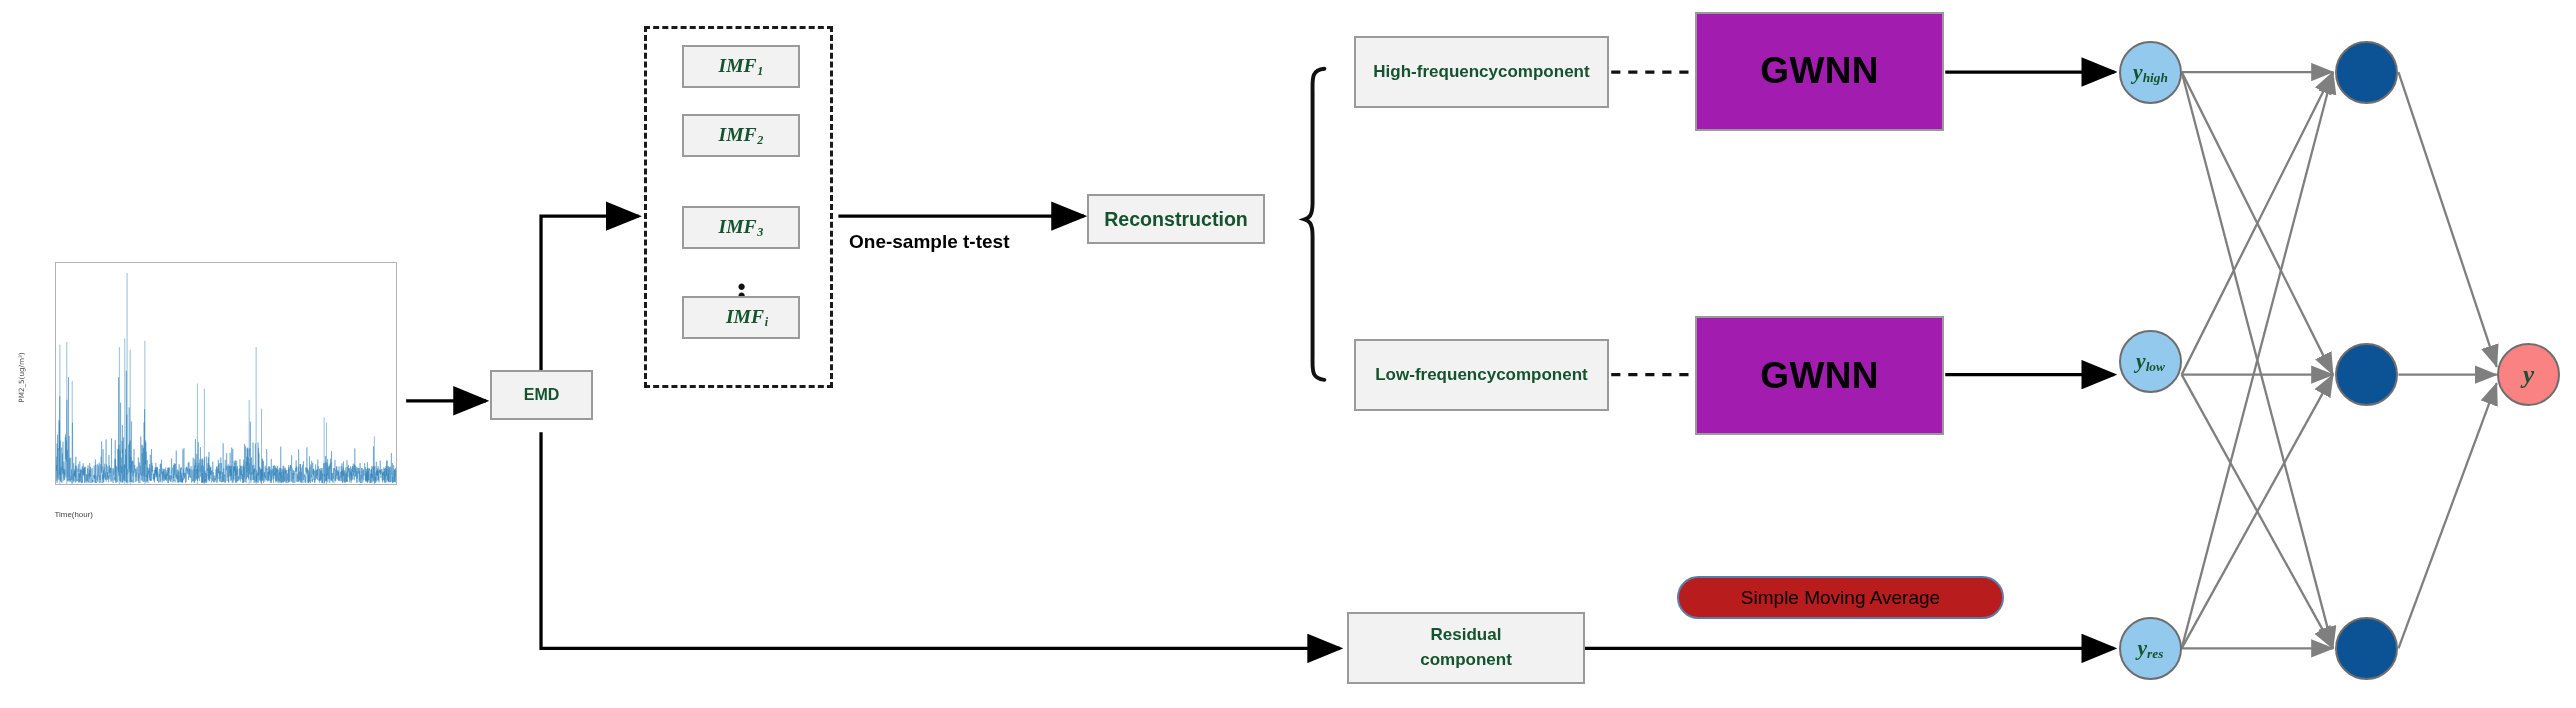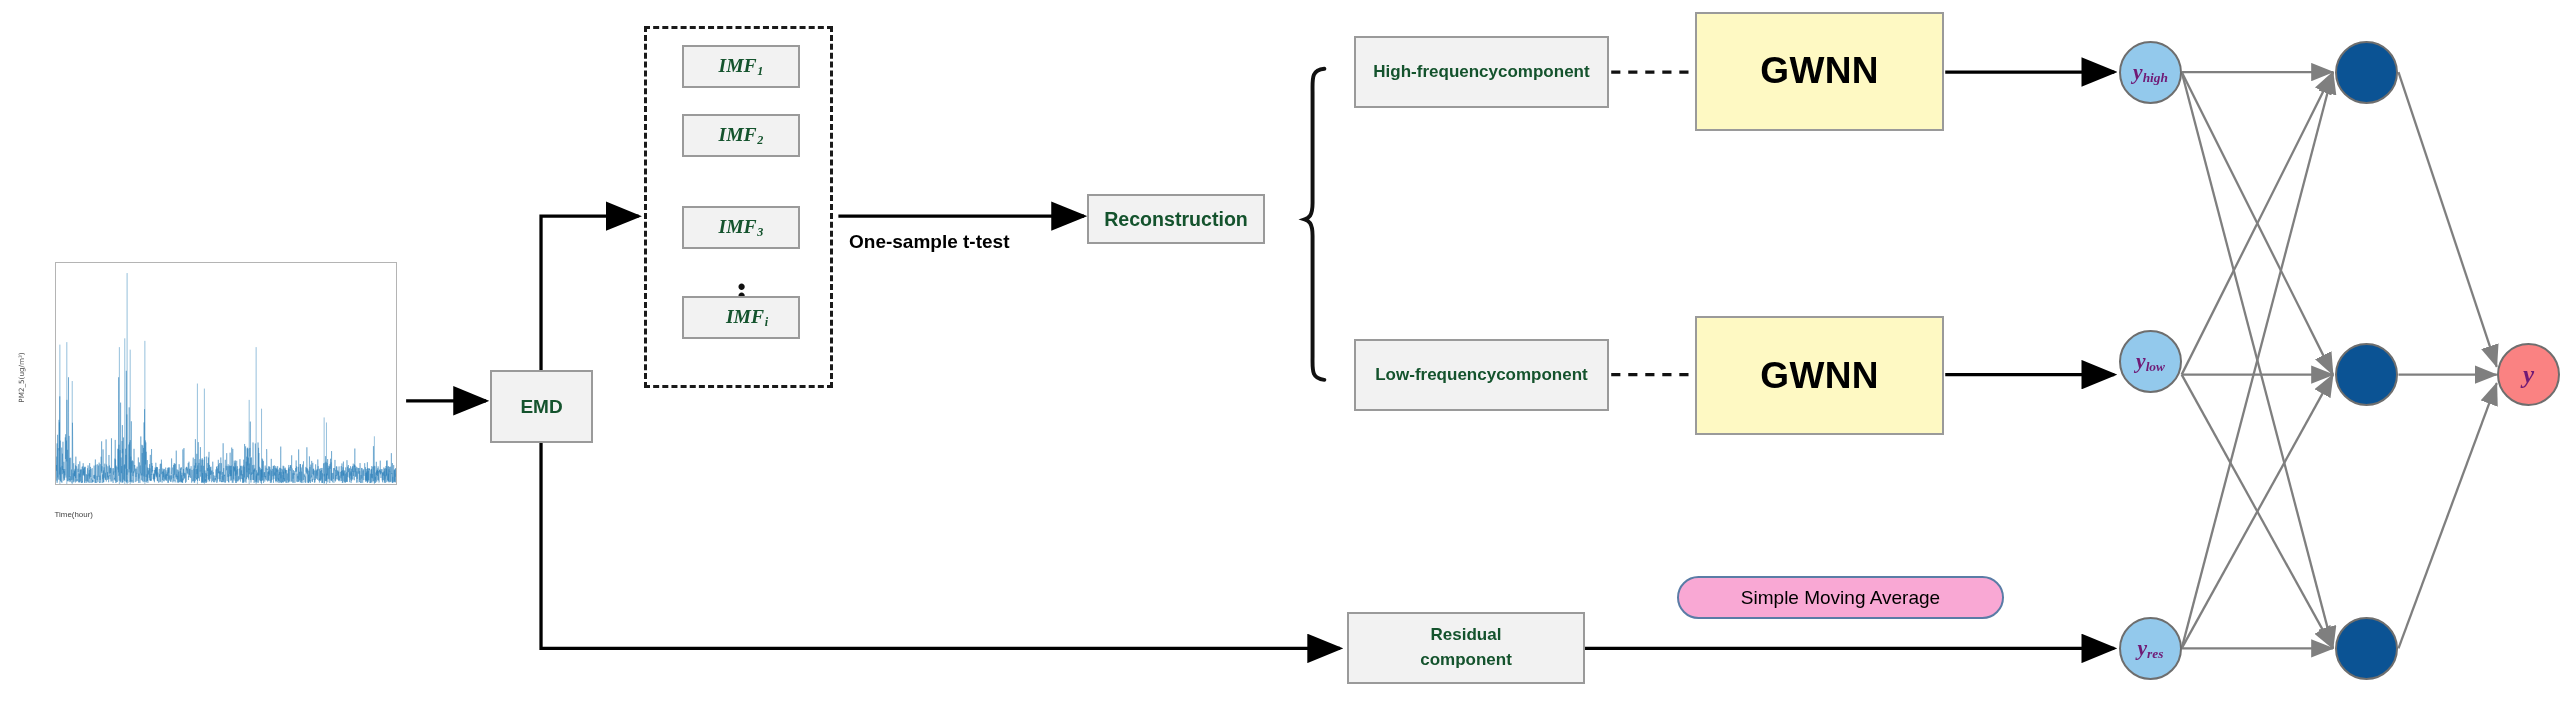--- a/index.html
+++ b/index.html
@@ -63,40 +63,40 @@
   #imf-dots span { display:block; }
 
   
   .edge-label {
     position: absolute; font-size: 19px; font-weight: bold; color: #000;
     white-space: nowrap;
   }
 
   
   .gwnn {
-    position: absolute; background: #fef9c3; border: 2px solid #9a9a9a;
+    position: absolute; background: #a21caf; border: 2px solid #9a9a9a;
     display: flex; align-items: center; justify-content: center;
     font-size: 37px; font-weight: bold; color: #000; letter-spacing: 0.3px;
   }
 
   
   #sma-pill {
     position: absolute; left: 1677px; top: 576px; width: 327px; height: 43px;
-    background: #f9a8d4; border: 2px solid #5a7ca6; border-radius: 22px;
+    background: #b91c1c; border: 2px solid #5a7ca6; border-radius: 22px;
     display: flex; align-items: center; justify-content: center;
     font-size: 19px; color: #000;
   }
 
   
   .node {
     position: absolute; border-radius: 50%;
     display: flex; align-items: center; justify-content: center;
     border: 2px solid #6e6e6e;
     font-family: "Liberation Serif", serif; font-style: italic;
-    font-weight: bold; color: #701a75;
+    font-weight: bold; color: #14532d;
   }
   .node-in { background: #93c9ec; width: 63px; height: 63px; font-size: 21.6px; }
   .node-hid { background: #0b5394; width: 63px; height: 63px; }
   .node-out { background: #fa8282; width: 63px; height: 63px; font-size: 25px; }
   .node-in sub { font-size: 0.62em; vertical-align: -0.2em; font-style: italic; }
 
   
   #wires { position: absolute; left: 0; top: 0; width: 2576px; height: 708px; pointer-events: none; }
 </style>
 </head>
@@ -184,21 +184,21 @@
         <div class="xtickmark" style="left: 78px;"></div>
         <div class="xtickmark" style="left: 155px;"></div>
         <div class="xtickmark" style="left: 233px;"></div>
         <div class="xtickmark" style="left: 311px;"></div>
       </div>
     <div id="chart-ticks"></div>
     <div id="xlabel">Time(hour)</div>
 
   </div>
 
-  <div class="box" id="emd-box" style="left:490px; top:370px; width:103px; height:73px; font-size:19px;">
+  <div class="box" id="emd-box" style="left:490px; top:370px; width:103px; height:50px; font-size:16px;">
     <span>EMD</span>
   </div>
 
   <div id="imf-container">
     <div class="box imf-box" style="top:15.7px;">
       <span><i>IMF</i><sub>1</sub></span>
     </div>
     <div class="box imf-box" style="top:85px;">
       <span><i>IMF</i><sub>2</sub></span>
     </div>

